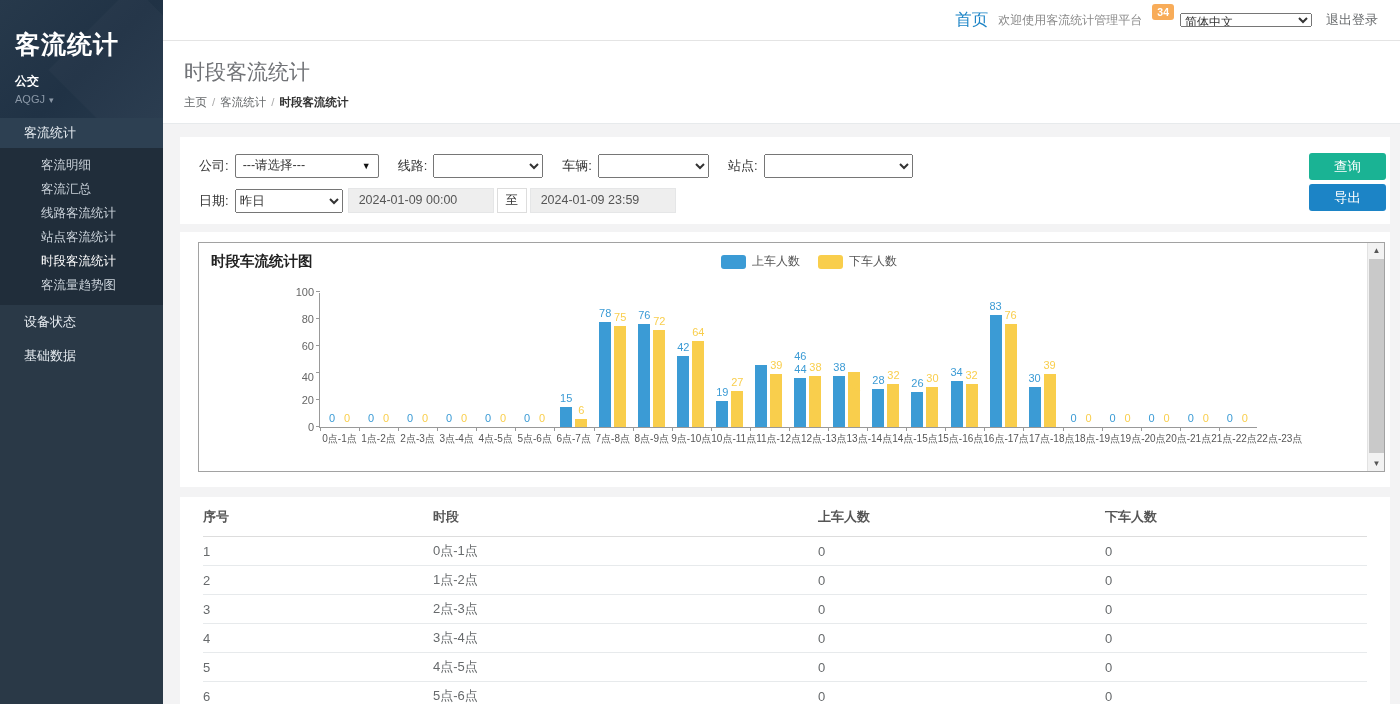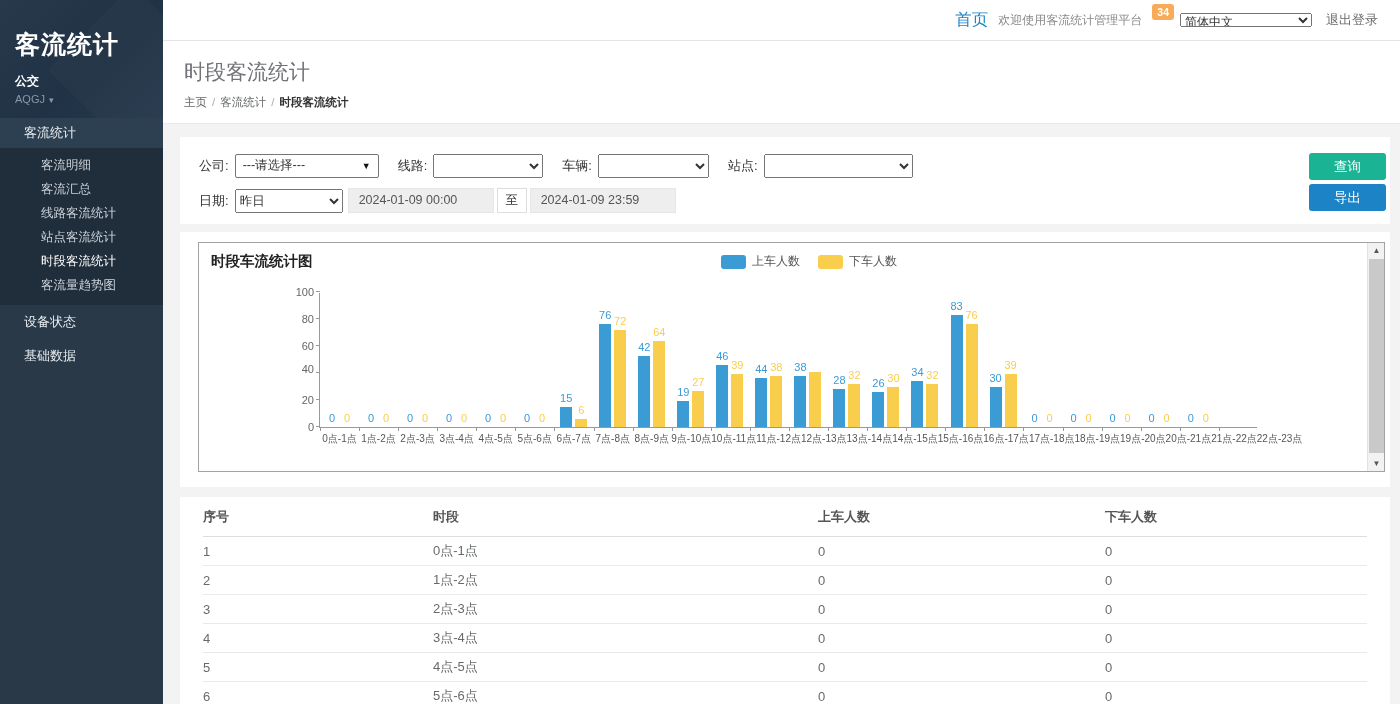--- a/index.html
+++ b/index.html
@@ -223,20 +223,28 @@
                 </div>
                 <div class="bar-group">
                   <div class="bar" style="height: 20.25px; background: rgb(59, 155, 213);">
                     <span class="bar-value" style="color: rgb(59, 155, 213);">15</span>
                   </div>
                   <div class="bar" style="height: 8.1px; background: rgb(249, 206, 76);">
                     <span class="bar-value" style="color: rgb(249, 206, 76);">6</span>
                   </div>
                 </div>
                 <div class="bar-group">
+                  <div class="bar" style="height: 105.3px; background: rgb(59, 155, 213);">
+                    <span class="bar-value" style="color: rgb(59, 155, 213);">78</span>
+                  </div>
+                  <div class="bar" style="height: 101.25px; background: rgb(249, 206, 76);">
+                    <span class="bar-value" style="color: rgb(249, 206, 76);">75</span>
+                  </div>
+                </div>
+                <div class="bar-group">
                   <div class="bar" style="height: 102.6px; background: rgb(59, 155, 213);">
                     <span class="bar-value" style="color: rgb(59, 155, 213);">76</span>
                   </div>
                   <div class="bar" style="height: 97.2px; background: rgb(249, 206, 76);">
                     <span class="bar-value" style="color: rgb(249, 206, 76);">72</span>
                   </div>
                 </div>
                 <div class="bar-group">
                   <div class="bar" style="height: 71px; background: rgb(59, 155, 213);">
                     <span class="bar-value" style="color: rgb(59, 155, 213);">42</span>
@@ -248,21 +256,21 @@
                 <div class="bar-group">
                   <div class="bar" style="height: 25.65px; background: rgb(59, 155, 213);">
                     <span class="bar-value" style="color: rgb(59, 155, 213);">19</span>
                   </div>
                   <div class="bar" style="height: 36.45px; background: rgb(249, 206, 76);">
                     <span class="bar-value" style="color: rgb(249, 206, 76);">27</span>
                   </div>
                 </div>
                 <div class="bar-group">
                   <div class="bar" style="height: 62.1px; background: rgb(59, 155, 213);">
-                    <span class="bar-value" style="color: rgb(59, 155, 213);">46</span>
+                    <span class="bar-value" style="color: rgb(59, 155, 213); margin-left: 39px;">46</span>
                   </div>
                   <div class="bar" style="height: 52.65px; background: rgb(249, 206, 76);">
                     <span class="bar-value" style="color: rgb(249, 206, 76);">39</span>
                   </div>
                 </div>
                 <div class="bar-group">
                   <div class="bar" style="height: 49px; background: rgb(59, 155, 213);">
                     <span class="bar-value" style="color: rgb(59, 155, 213);">44</span>
                   </div>
                   <div class="bar" style="height: 51.3px; background: rgb(249, 206, 76);">
@@ -382,21 +390,21 @@
                 <div class="xlabel">19点-20点</div>
                 <div class="xlabel">20点-21点</div>
                 <div class="xlabel">21点-22点</div>
                 <div class="xlabel">22点-23点</div>
                 <div class="xlabel">23点-24点</div>
               </div>
           <div class="ylabel" style="bottom: -6px;">0</div>
               <div class="ytick" style="bottom: 0px;"></div>
               <div class="ylabel" style="bottom: 21px;">20</div>
               <div class="ytick" style="bottom: 27px;"></div>
-              <div class="ylabel" style="bottom: 52px;">40</div>
+              <div class="ylabel" style="bottom: 44px;">40</div>
               <div class="ytick" style="bottom: 54px;"></div>
               <div class="ylabel" style="bottom: 75px;">60</div>
               <div class="ytick" style="bottom: 81px;"></div>
               <div class="ylabel" style="bottom: 102px;">80</div>
               <div class="ytick" style="bottom: 108px;"></div>
               <div class="ylabel" style="bottom: 129px;">100</div>
               <div class="ytick" style="bottom: 135px;"></div>
             </div>
           <div class="vscroll">
             <div class="vs-arrow up">▲</div>

